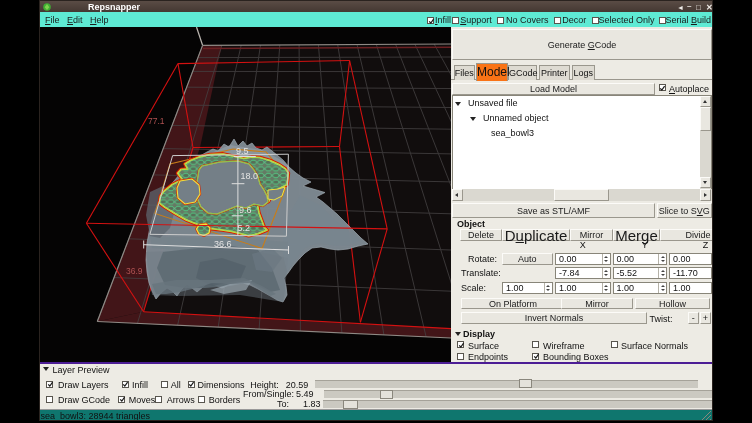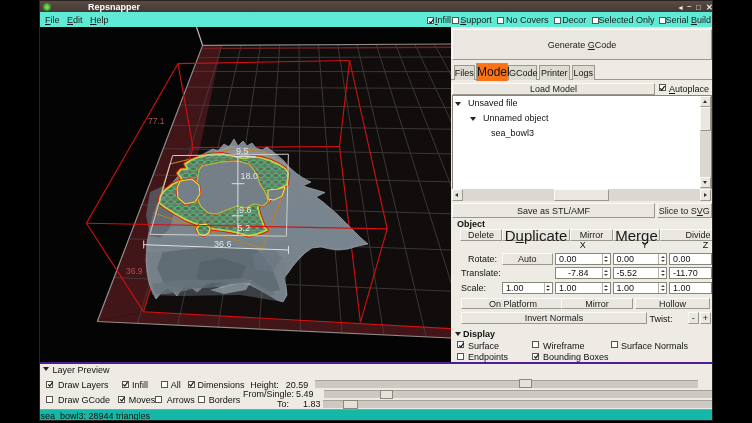--- a/index.html
+++ b/index.html
@@ -6,21 +6,21 @@
 #titlebar{position:absolute;left:0;top:0;width:672px;height:11px;background:linear-gradient(#5a4c45,#443832);color:#fff;}
 #tbtxt{position:absolute;left:12px;top:0.5px;font-size:9px;font-weight:bold;padding-left:36px;}
 #tbicon{position:absolute;left:3px;top:1.5px;width:8px;height:8px;}
 .wbtn{position:absolute;top:2.5px;color:#f0ede9;font-size:8px;line-height:7px;font-weight:bold;}
 #menubar{position:absolute;left:0;top:11px;width:672px;height:15px;background:#5eead4;font-size:9px;color:#1a1a1a;}
 .mi{position:absolute;top:2.5px;}
 .u{text-decoration:underline;}
 #view3d{position:absolute;left:0px;top:26px;width:411px;height:335px;background:#000;}
 #rpanel{position:absolute;left:411px;top:26px;width:262px;height:335px;background:#edebe4;font-size:9px;color:#111;}
 #layerp{position:absolute;left:-1px;top:361px;width:674px;height:46px;background:#edebe4;border-top:2px solid #4c1d95;font-size:9px;color:#111;}
-#statusb{position:absolute;left:-1px;top:408px;width:674px;height:12px;background:#14b8a6;font-size:9px;color:#111;border-top:1px solid #999;}
+#statusb{position:absolute;left:-1px;top:408px;width:674px;height:12px;background:#0f766e;font-size:9px;color:#111;border-top:1px solid #999;}
 .btn{position:absolute;background:#e9e7e0;border:1px solid #9a978d;border-top-color:#fcfbf8;border-left-color:#fcfbf8;text-align:center;color:#1a1a1a;}
 .cb{position:absolute;width:7px;height:7px;background:#fff;border:1px solid #58554e;}
 .cb svg{position:absolute;left:-0.5px;top:-0.5px;}
 .lbl{position:absolute;white-space:nowrap;text-align:right;}
 .fld{position:absolute;background:#fff;border:1px solid #888579;color:#111;}
 .spin{position:absolute;right:1px;top:0px;width:7px;height:100%;border-left:1px solid #b5b2a8;}
 .spin i{position:absolute;left:1.5px;width:0;height:0;border-left:2px solid transparent;border-right:2px solid transparent;}
 .spin .up{top:2px;border-bottom:2.8px solid #444;}
 .spin .dn{bottom:2px;border-top:2.8px solid #444;}
 </style></head>
@@ -210,21 +210,21 @@
 <span class="fld" style="left:104px;top:225.9px;width:55.5px;height:12px;font-size:9px;line-height:10px;padding-left:3px;">0.00<span class="spin">
           <i class="up"></i>
           <i class="dn"></i>
         </span></span>
 <span class="fld" style="left:161.5px;top:225.9px;width:54.5px;height:12px;font-size:9px;line-height:10px;padding-left:3px;">0.00<span class="spin">
           <i class="up"></i>
           <i class="dn"></i>
         </span></span>
 <span class="fld" style="left:218px;top:225.9px;width:43px;height:12px;font-size:9px;line-height:10px;padding-left:3px;">0.00</span>
 <span class="lbl" style="left:10px;top:241.4px;">Translate:</span>
-<span class="fld" style="left:104px;top:240.3px;width:55.5px;height:12px;font-size:9px;line-height:10px;padding-left:12px;">-7.84<span class="spin">
+<span class="fld" style="left:104px;top:240.3px;width:55.5px;height:12px;font-size:9px;line-height:10px;padding-left:3px;">-7.84<span class="spin">
           <i class="up"></i>
           <i class="dn"></i>
         </span></span>
 <span class="fld" style="left:161.5px;top:240.3px;width:54.5px;height:12px;font-size:9px;line-height:10px;padding-left:3px;">-5.52<span class="spin">
           <i class="up"></i>
           <i class="dn"></i>
         </span></span>
 <span class="fld" style="left:218px;top:240.3px;width:43px;height:12px;font-size:9px;line-height:10px;padding-left:3px;">-11.70</span>
 <span class="lbl" style="left:10px;top:256px;">Scale:</span>
 <span class="fld" style="left:51px;top:255px;width:50.5px;height:12px;font-size:9px;line-height:10px;padding-left:3px;">1.00<span class="spin">

